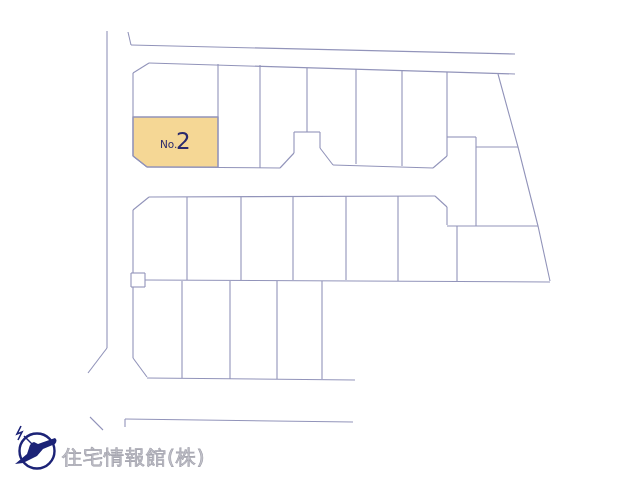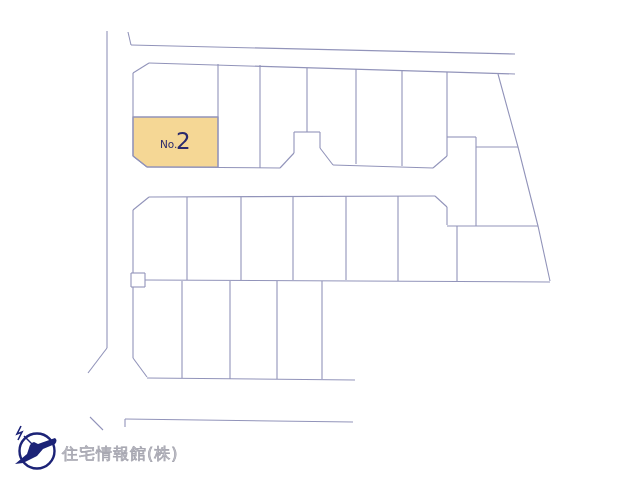--- a/index.html
+++ b/index.html
@@ -14,21 +14,21 @@
     overflow: hidden;
   }
   #map-svg { position: absolute; left: 0; top: 0; }
   .no-label  { font-family: "DejaVu Sans", "Liberation Sans", sans-serif; }
   #footer-logo {
     position: absolute; left: 12px; top: 423px;
     width: 48px; height: 50px;
   }
   #company-name {
     position: absolute; left: 62px; top: 444px;
-    font-size: 16px;
+    font-size: 20px;
     letter-spacing: 1px;
     color: #c6c6ce;
     -webkit-text-stroke: 0.8px #a7a7b1;
     white-space: nowrap;
     user-select: none;
   }
 </style>
 </head>
 <body>
 

